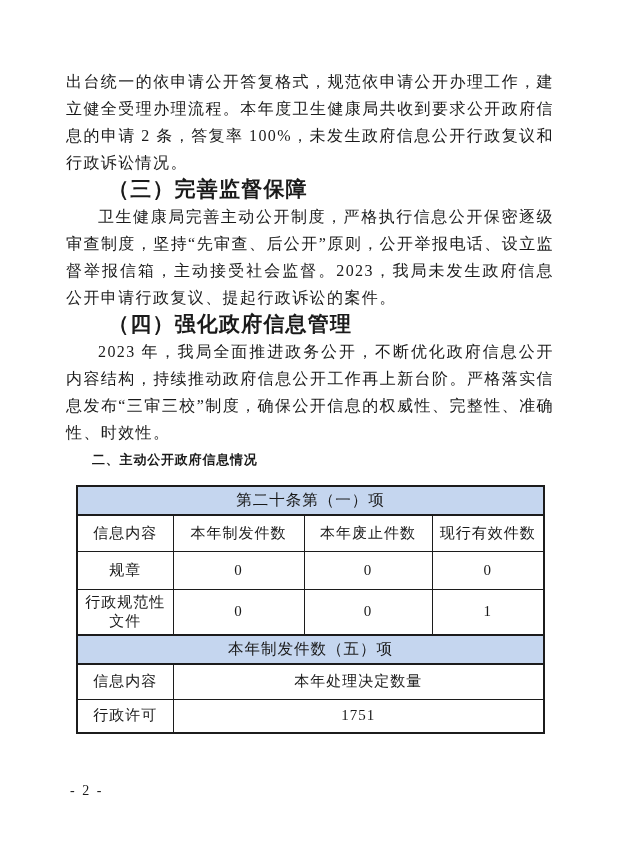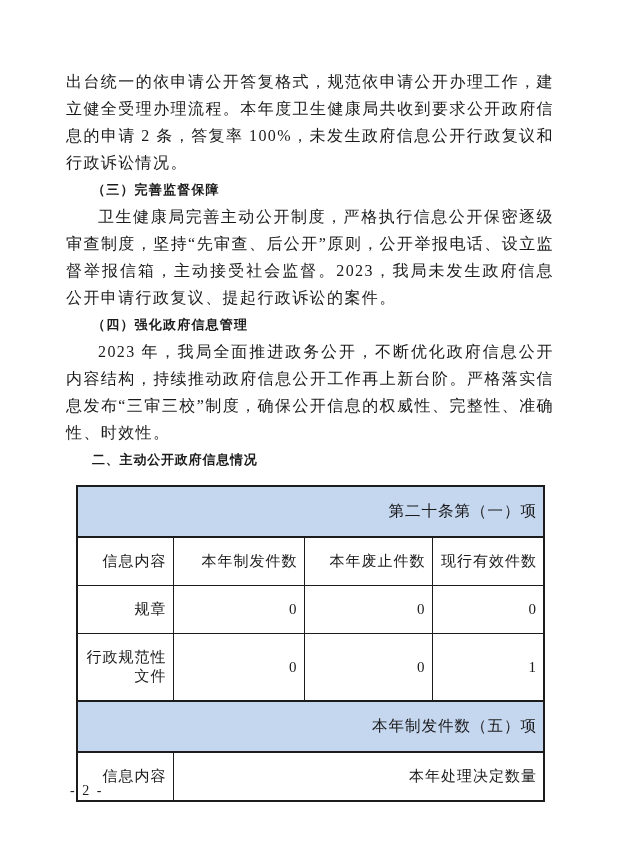--- a/index.html
+++ b/index.html
@@ -21,21 +21,21 @@
   }
   .body-par {
     font-size: 16px;
     line-height: 27px;
     letter-spacing: 1.4px;
     text-align: justify;
     text-justify: inter-character;
   }
   .indent { text-indent: 2em; }
   .heading-kai {
-    font-size: 13px;
+    font-size: 21px;
     line-height: 27px;
     font-weight: bold;
     letter-spacing: 1.2px;
     text-indent: 2em;
   }
   .heading-hei {
     font-family: "Liberation Sans", "DejaVu Sans", sans-serif;
     font-size: 13px;
     line-height: 27px;
     font-weight: bold;
@@ -45,23 +45,23 @@
   table.doc-table {
     border-collapse: collapse;
     table-layout: fixed;
     width: 467px;
     margin: 12px 0 0 10px;
     font-size: 15px;
     letter-spacing: 1px;
   }
   .doc-table td {
     border: 1px solid #1c1c1c;
-    text-align: right;
+    text-align: center;
     vertical-align: middle;
-    padding: 14px 6px;
+    padding: 3px 6px;
     background: #ffffff;
   }
   table.doc-table { border: 2px solid #1c1c1c; }
   .doc-table tr.cap td {
     background: #c5d6ef;
     border-top: 2px solid #1c1c1c;
     border-bottom: 2px solid #1c1c1c;
     font-size: 15.5px;
   }
   .doc-table tr.r-cap    { height: 28px; }
@@ -126,19 +126,23 @@
           <td>0</td>
           <td>1</td>
         </tr>
         <tr class="cap r-cap">
           <td colspan="4">本年制发件数（五）项</td>
         </tr>
         <tr class="r-head2">
           <td>信息内容</td>
           <td colspan="3">本年处理决定数量</td>
         </tr>
+        <tr class="r-data2">
+          <td>行政许可</td>
+          <td colspan="3">1751</td>
+        </tr>
       </tbody>
     </table>
 
   </div>
 
   <div class="page-number">- 2 -</div>
 </div>
 
 </body></html>

